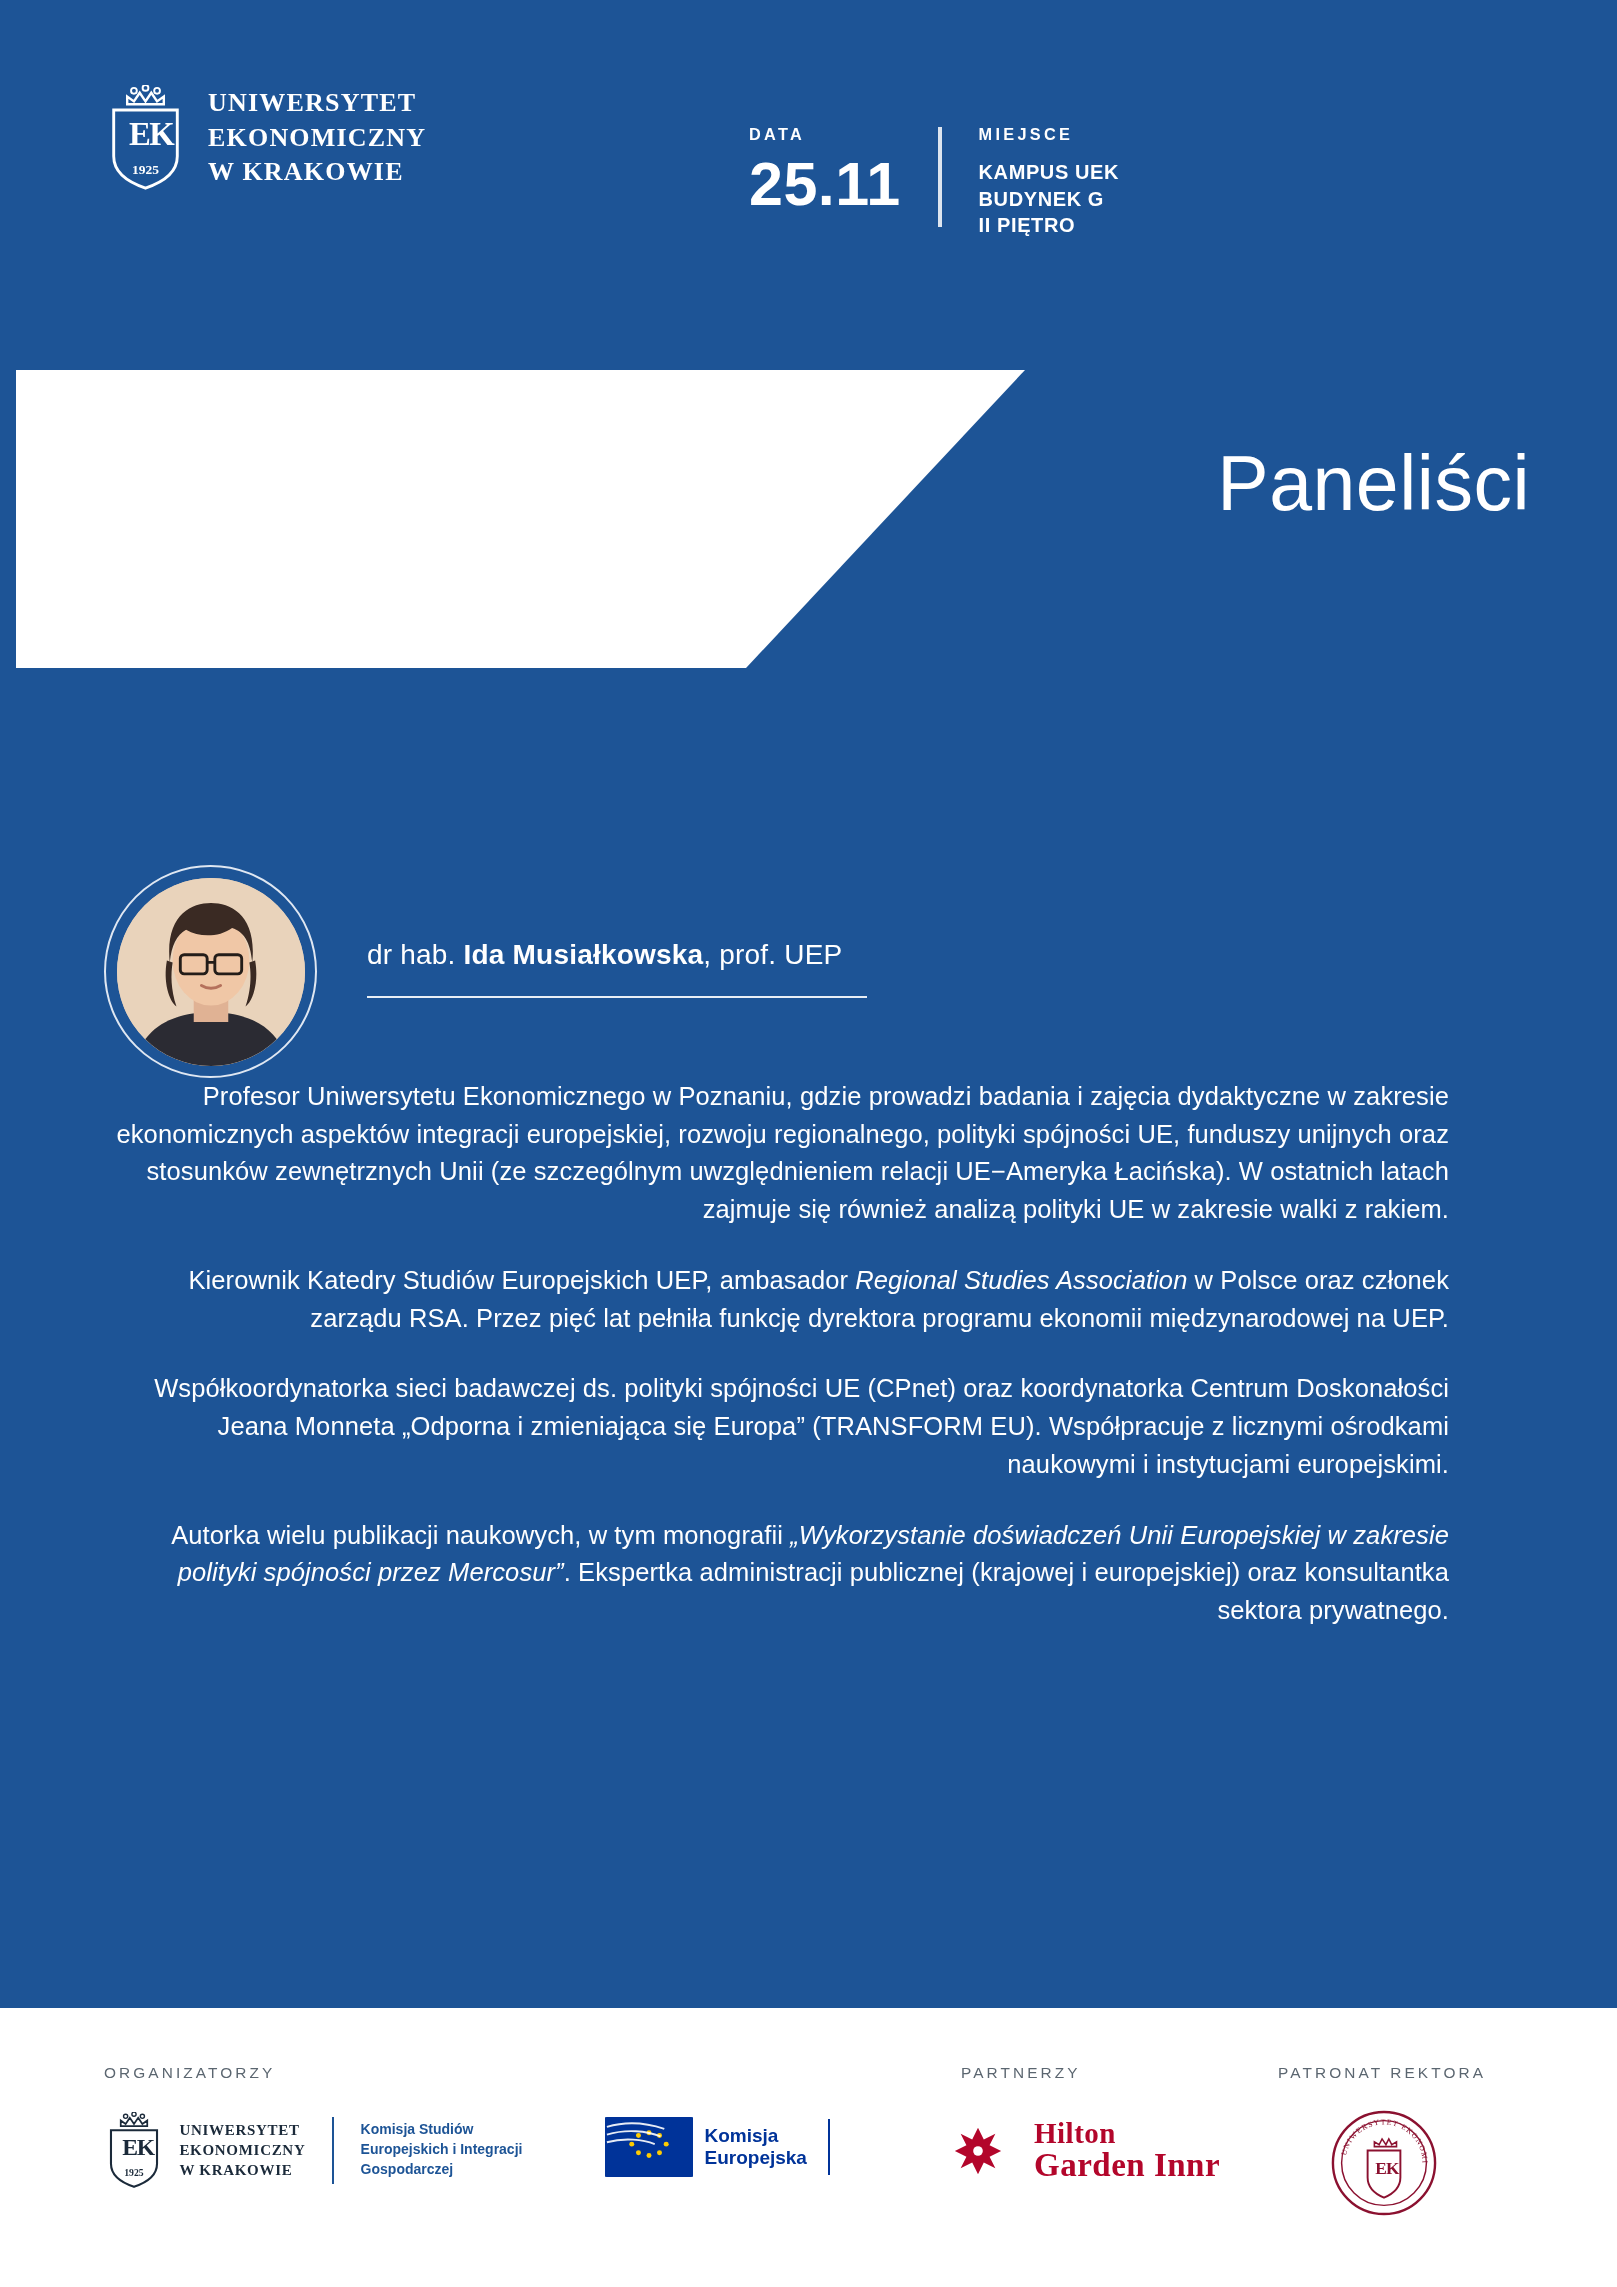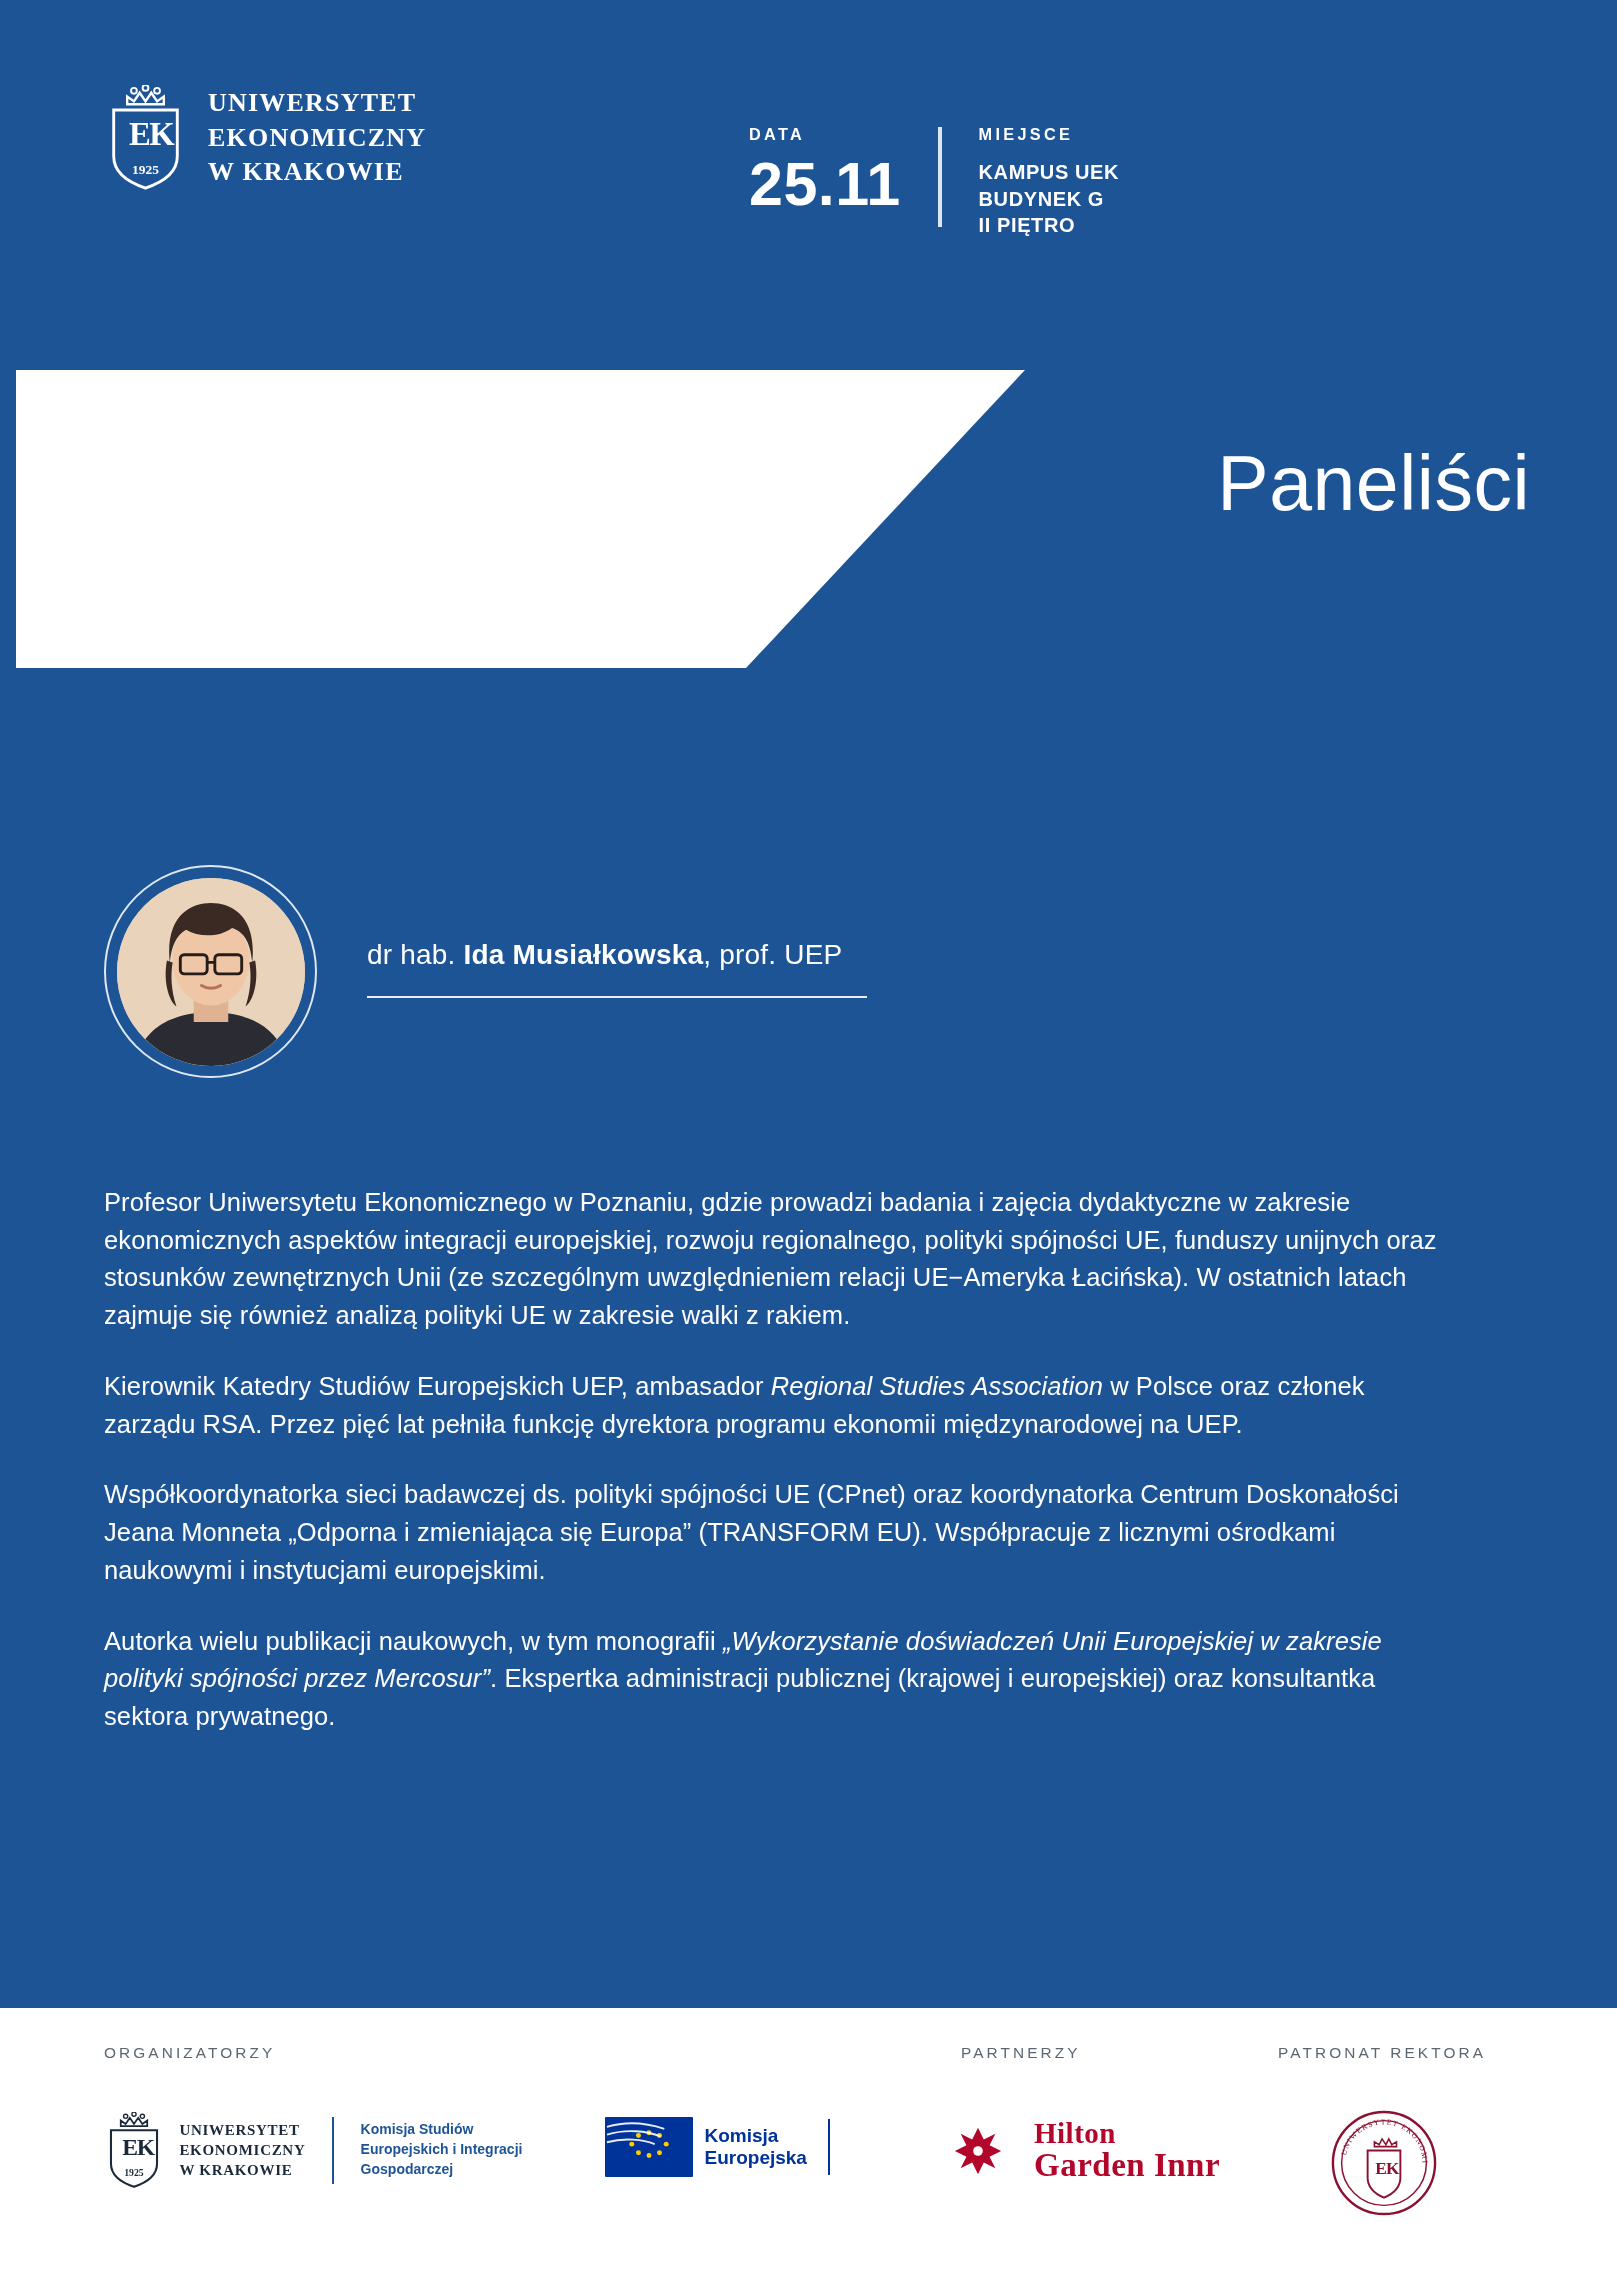--- a/index.html
+++ b/index.html
@@ -163,22 +163,22 @@
   .speaker-name b { font-weight: bold; }
   .name-rule {
     margin-top: 25px;
     width: 500px;
     height: 1.4px;
     background: #ffffff;
     opacity: .9;
   }
 
   .bio {
-    margin-top: 106px;
     width: 1345px;
+    text-align: right;
   }
   .bio p {
     font-size: 25.5px;
     line-height: 1.48;
     margin: 0 0 33px 0;
     color: #ffffff;
     letter-spacing: 0.1px;
   }
   .bio p:last-child { margin-bottom: 0; }
   .bio i { font-style: italic; }
@@ -187,21 +187,21 @@
   .footer {
     position: absolute;
     left: 0;
     bottom: 0;
     width: 1618px;
     height: 279px;
     background: #ffffff;
   }
   .footer-labels {
     position: absolute;
-    top: 36px;
+    top: 56px;
     left: 0;
     width: 1552px;
     height: 23px;
   }
   .flabel {
     position: absolute;
     font-size: 15.4px;
     letter-spacing: 3.1px;
     color: #5b6670;
     font-weight: normal;

